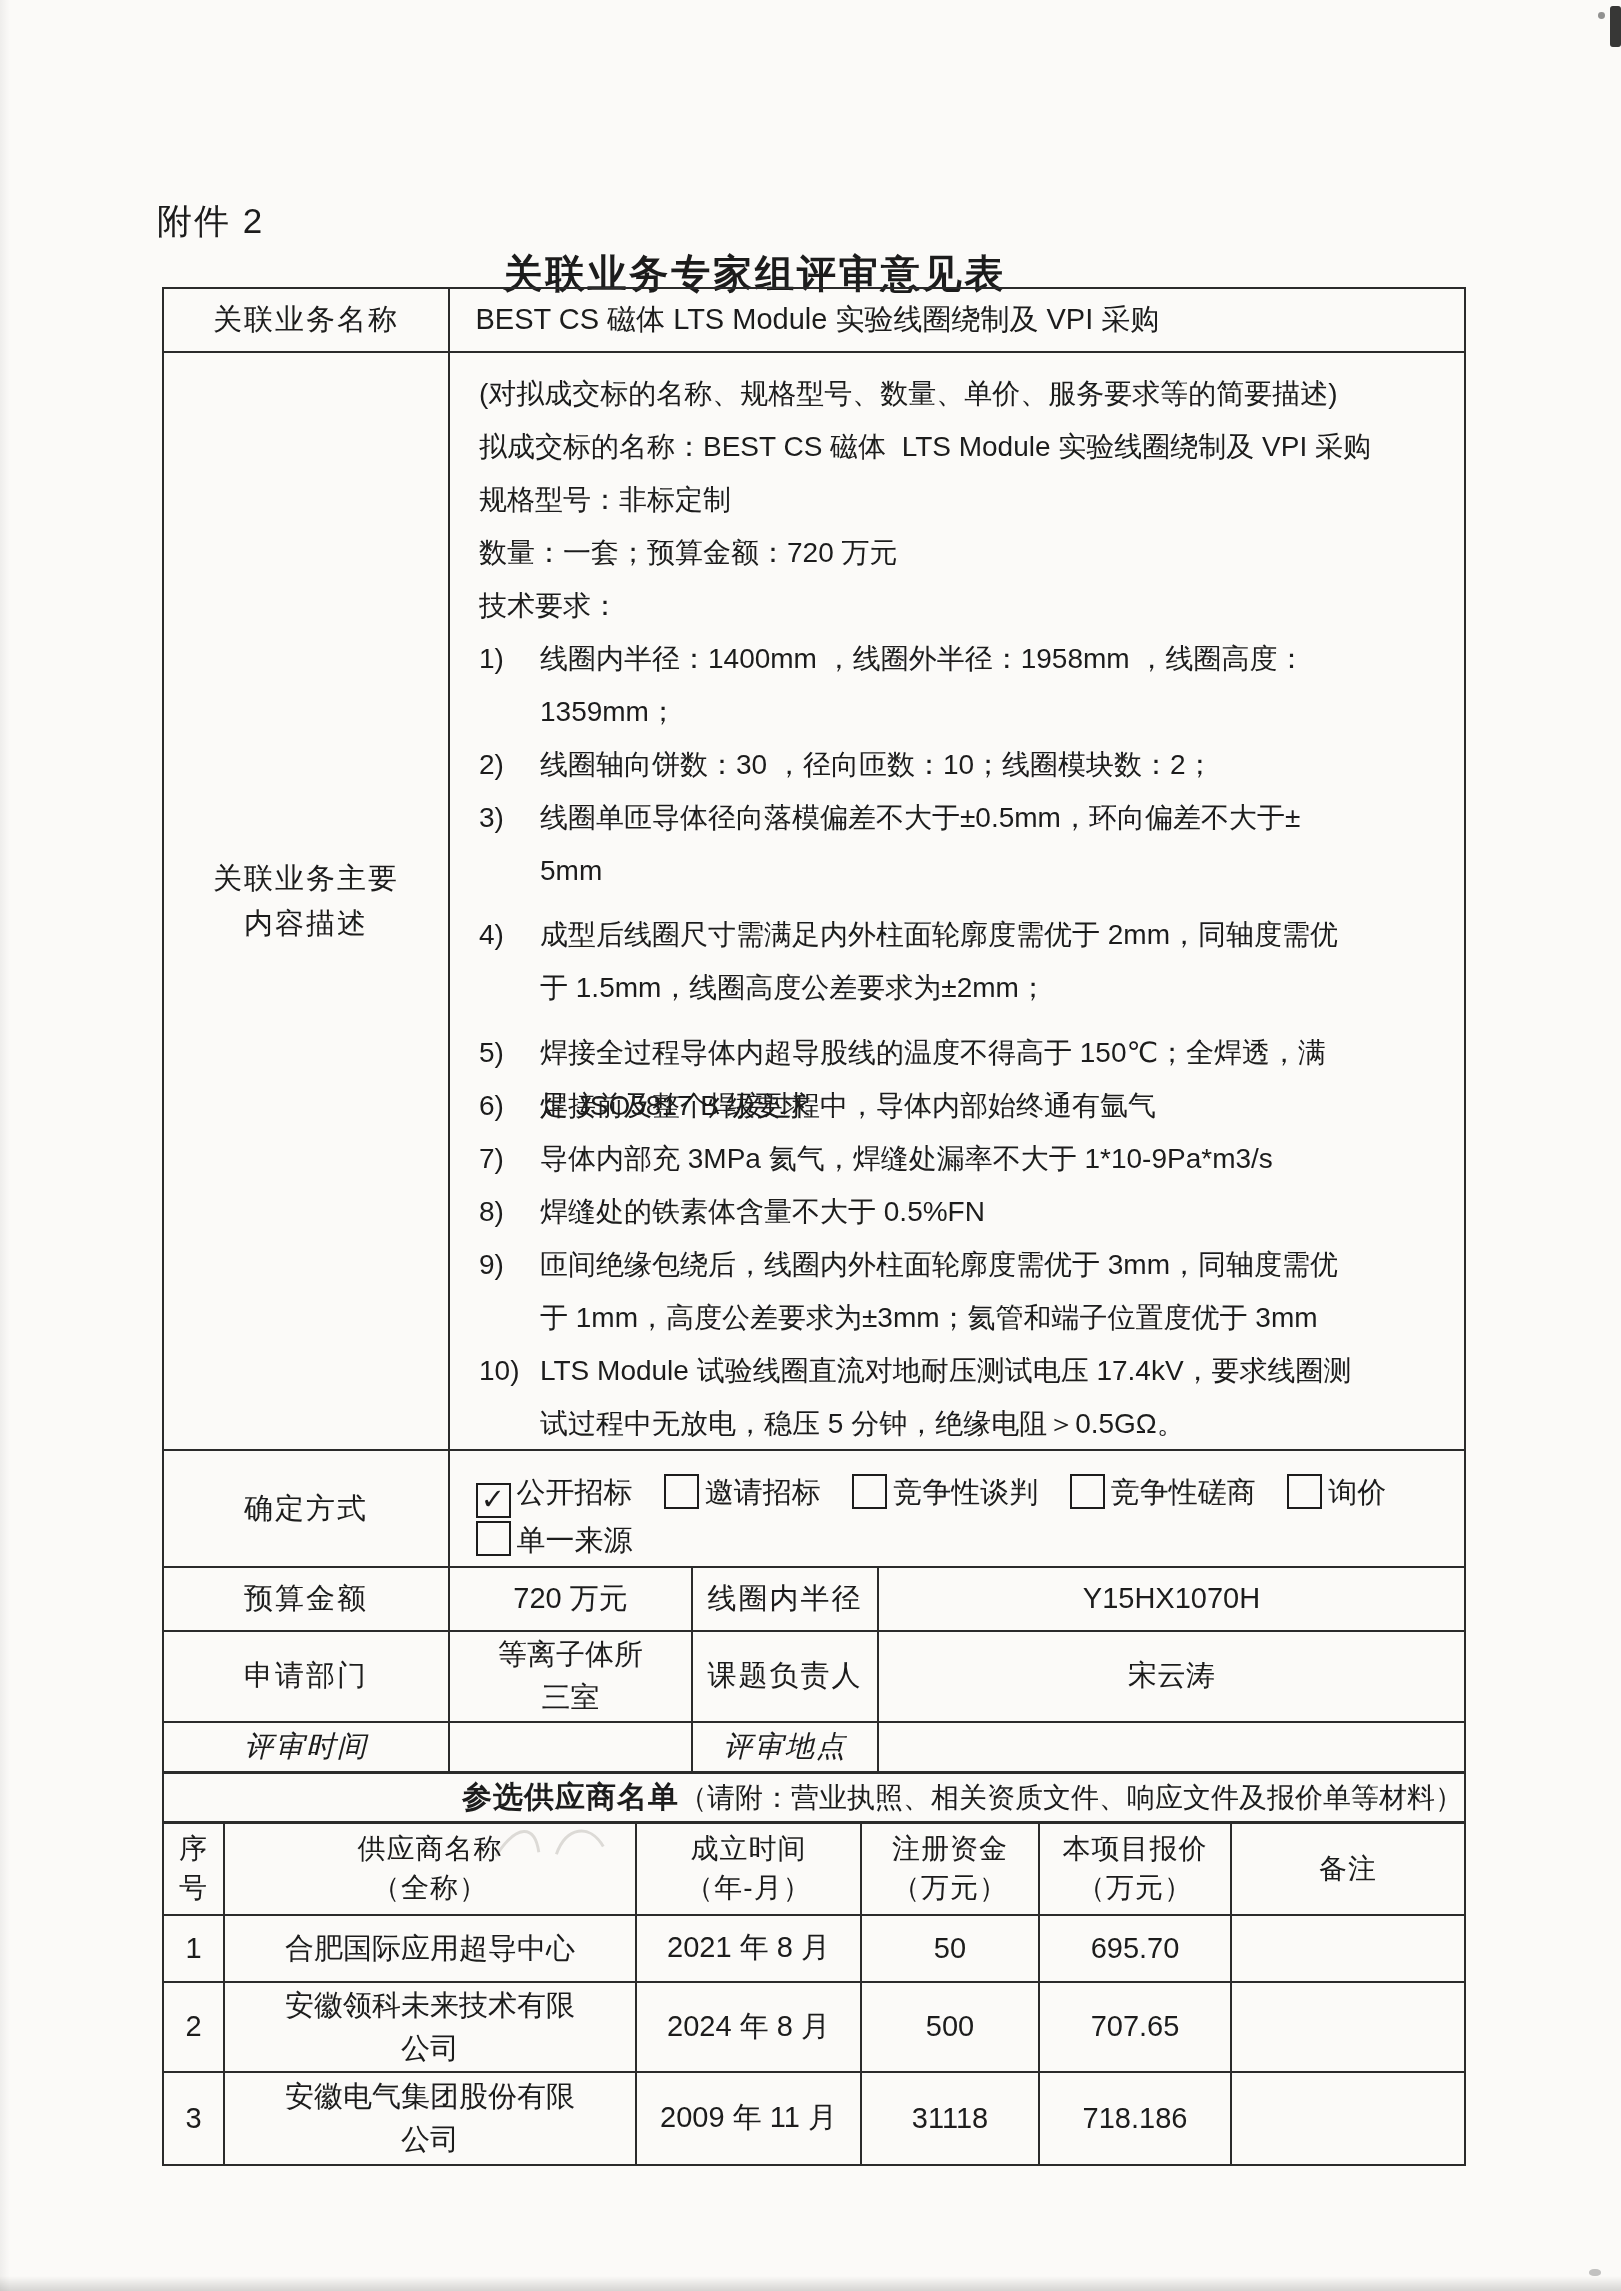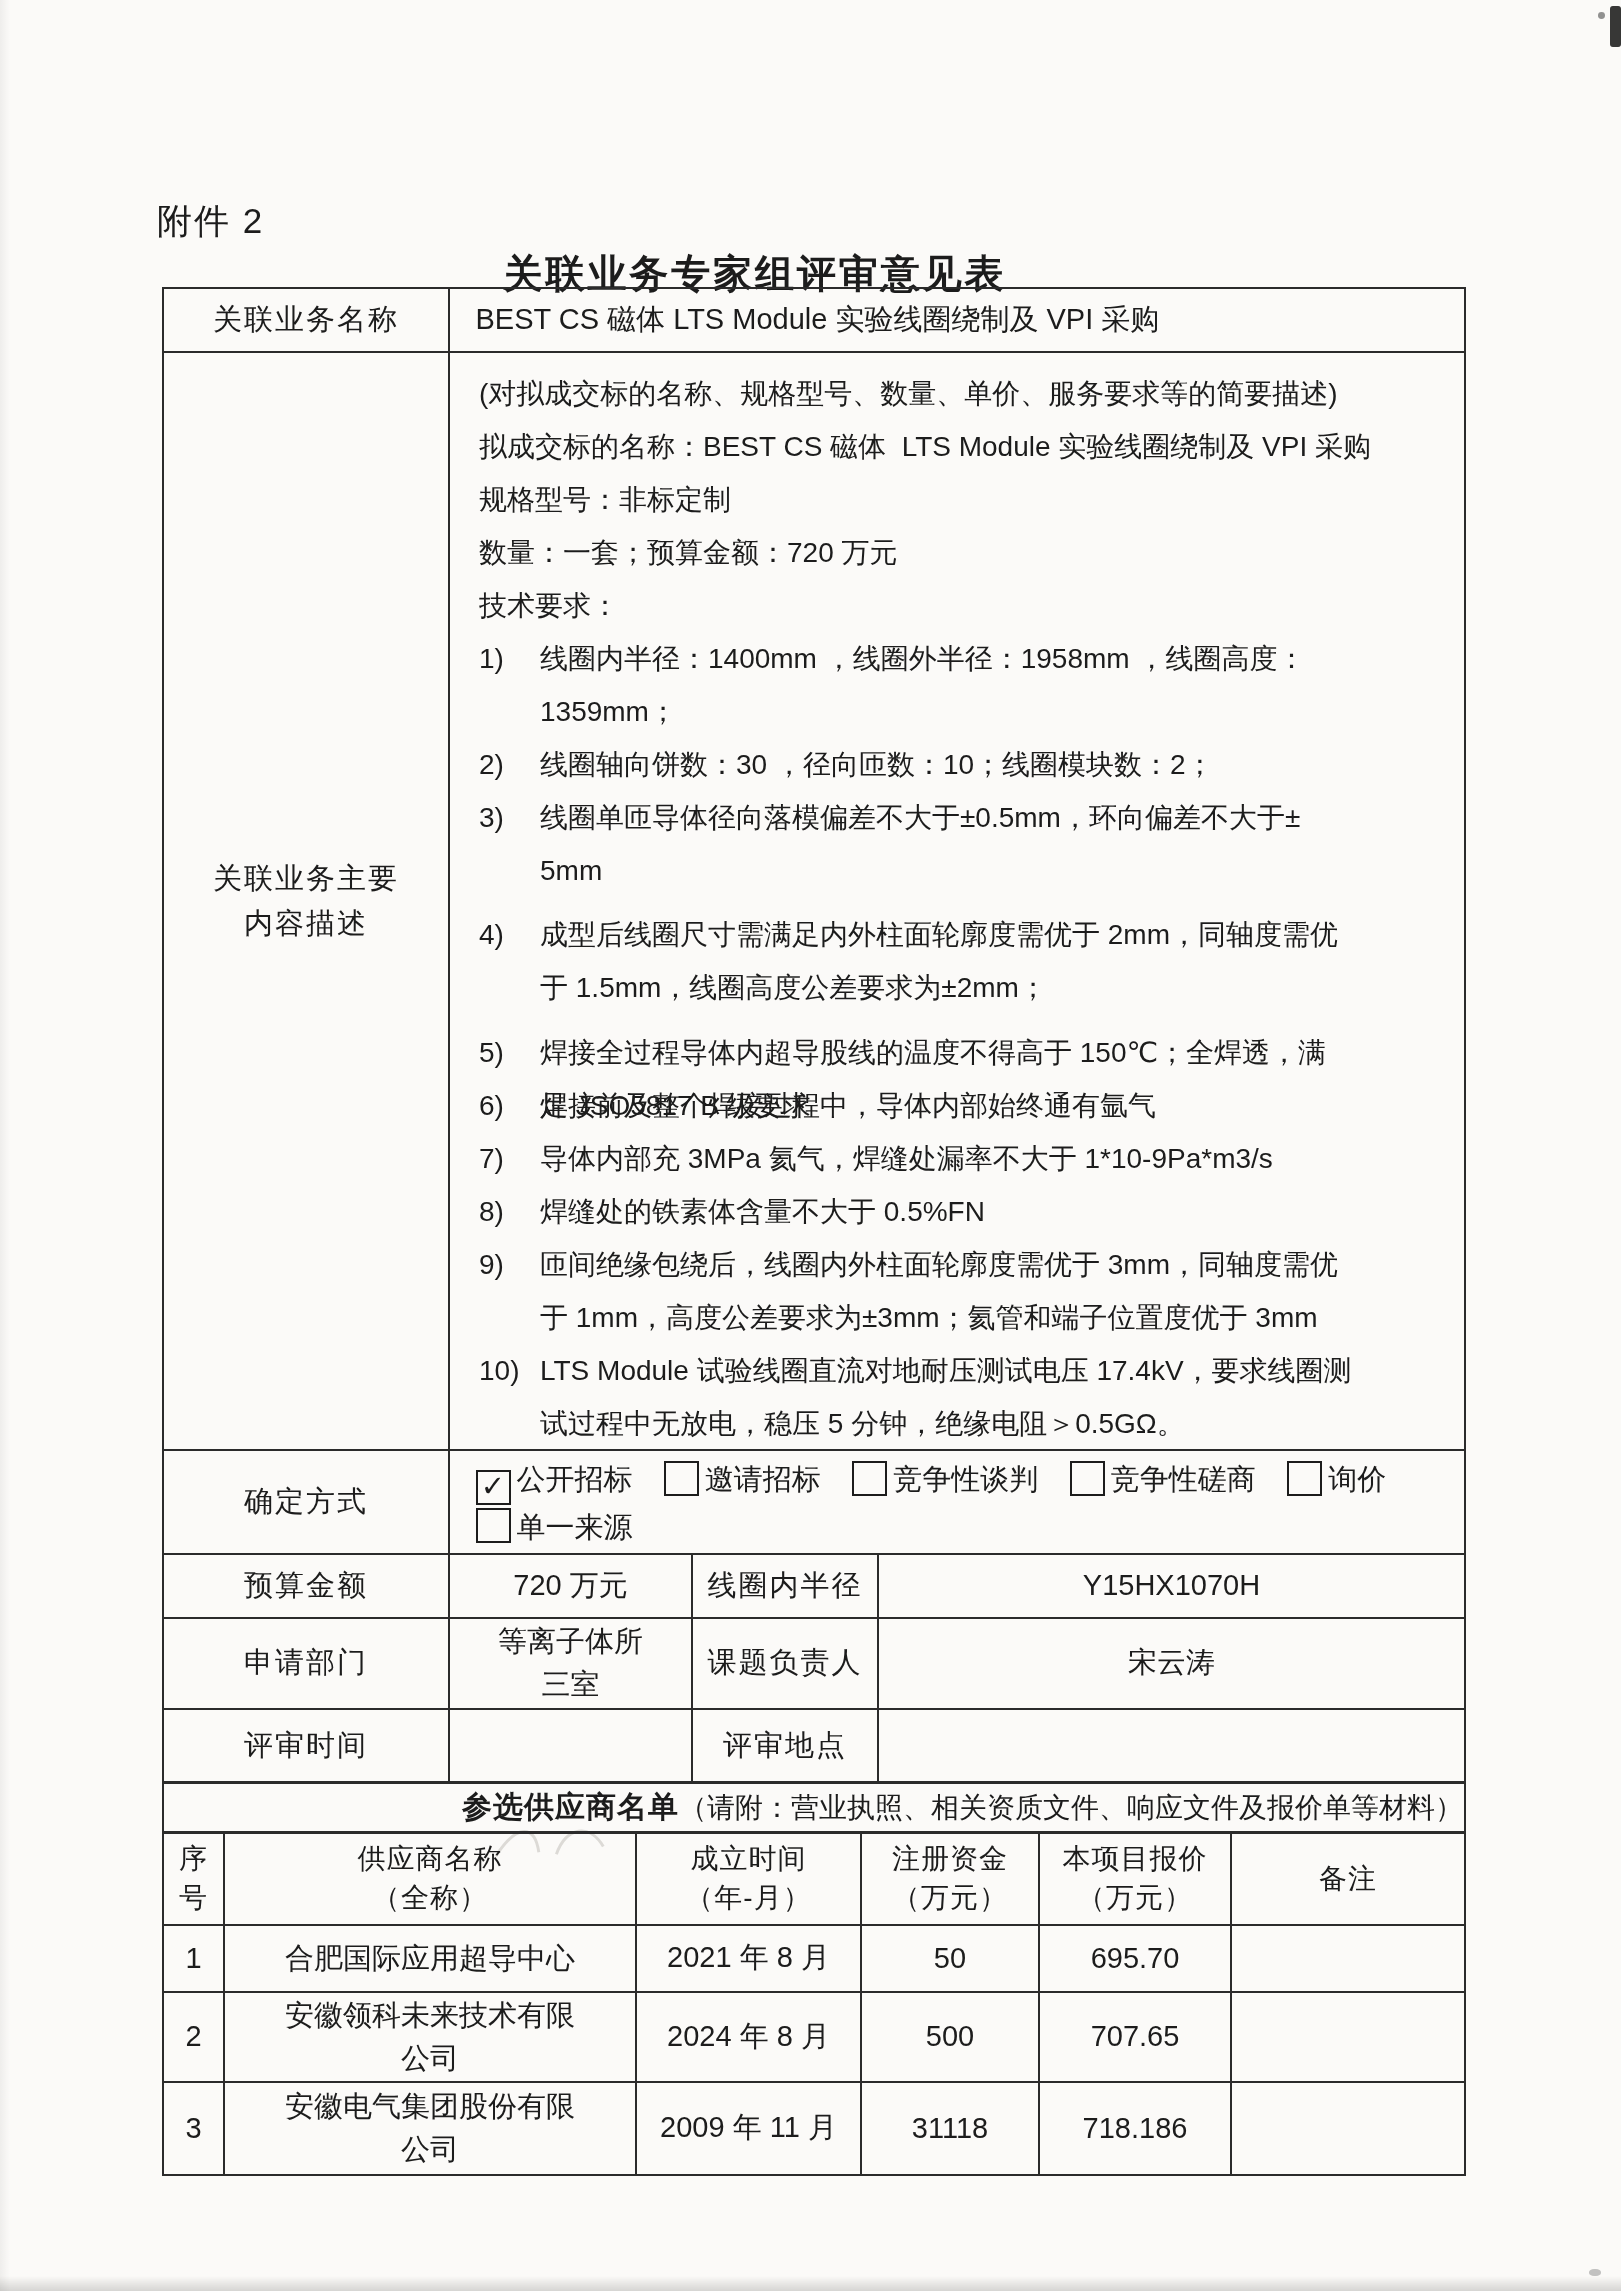--- a/index.html
+++ b/index.html
@@ -24,41 +24,41 @@
   .doc-title  { position:absolute; left:162px; top:247px; width:1304px; text-align:center;
                 padding-right:118px; box-sizing:border-box;
                 font-size:39px; font-weight:700; letter-spacing:2.9px; }
 
   
   .tables { position:absolute; left:162px; top:287px; width:1304px; }
   table.t { border-collapse:collapse; width:1304px; table-layout:fixed; }
   table.t + table.t { margin-top:-2.9px; }
   .t td { border:2.9px solid #2b2b2b; vertical-align:middle; overflow:hidden; }
   .h65  { height:64px; }  .h97 { height:95px; }  .h93 { height:91px; }
-  .h62  { height:74px; }  .h52 { height:51px; }  .h95 { height:93px; }
+  .h62  { height:51px;font-style:italic; }  .h52 { height:51px; }  .h95 { height:93px; }
   .h68  { height:67px; }  .h88 { height:86px; }  .hbig { height:1096px; }
 
   .lbl { text-align:center; font-size:29px; letter-spacing:2px; }
   .pre { white-space:pre-line; line-height:45px; }
   .val { text-align:center; font-size:29px; }
   .left { text-align:left; padding-left:25.5px; }
 
   
   .content-cell { vertical-align:top; padding:0; }
   .cwrap { padding:13.7px 23.5px 0 29px; height:1082px; overflow:hidden;
            font-size:28px; line-height:53px; }
   .cline { white-space:pre-wrap; }
   .titem { display:flex; }
   .tnum  { width:61px; flex:none; }
   .ttext { flex:1; white-space:pre-wrap; }
   .gap   { margin-top:11.8px; }
   .overlap { margin-bottom:-53px; }
 
   
-  .cbcell { padding-top:6px; padding-bottom:3.9px; }
+  .cbcell { padding-top:19px; padding-bottom:3.9px; }
   .cbline { line-height:45px; font-size:29px; white-space:nowrap; }
   .cb { margin-right:23.5px; }
   .cbbox { display:inline-block; width:31px; height:31px; border:2.9px solid #1c1c1c;
            vertical-align:-6.9px; margin-right:5.9px; text-align:center;
            font-size:29px; font-weight:700; line-height:29px; }
 
   
   .sec-cell { text-align:right; padding-left:78px; font-size:28px; }
   .sec-title { font-weight:700; font-size:30px; letter-spacing:1px; }
   .supname { white-space:pre-line; line-height:43px; }

